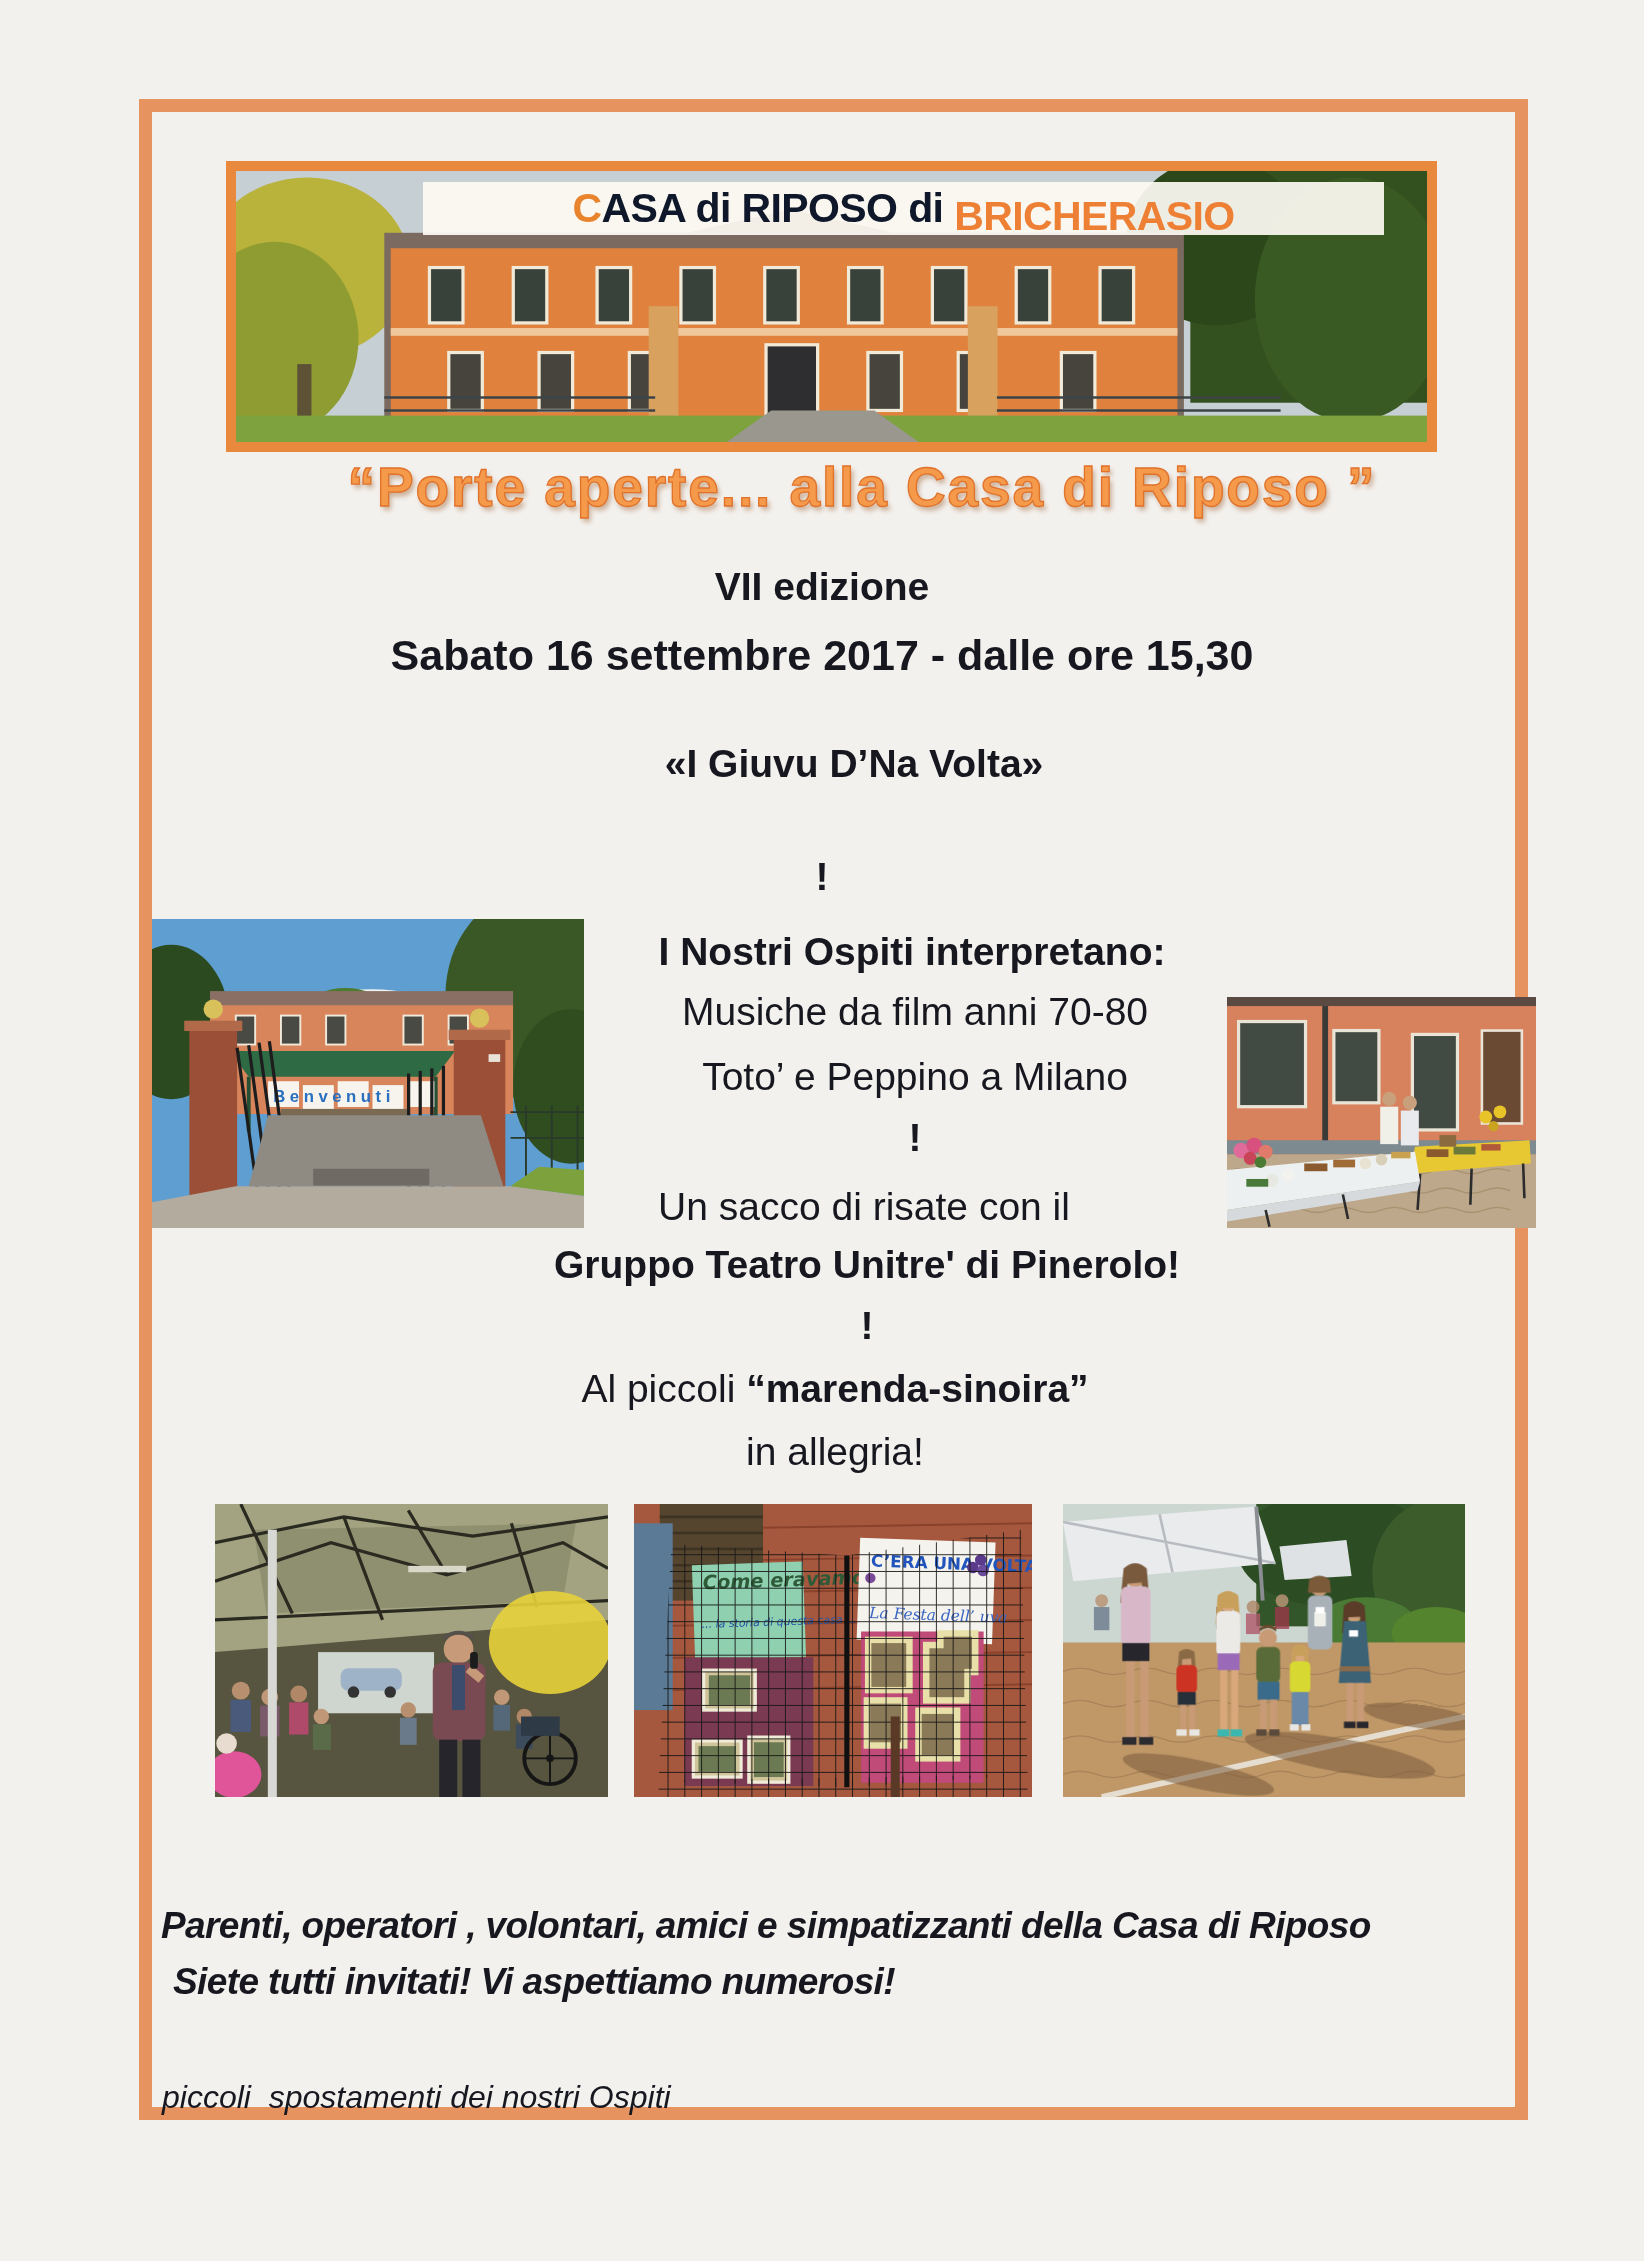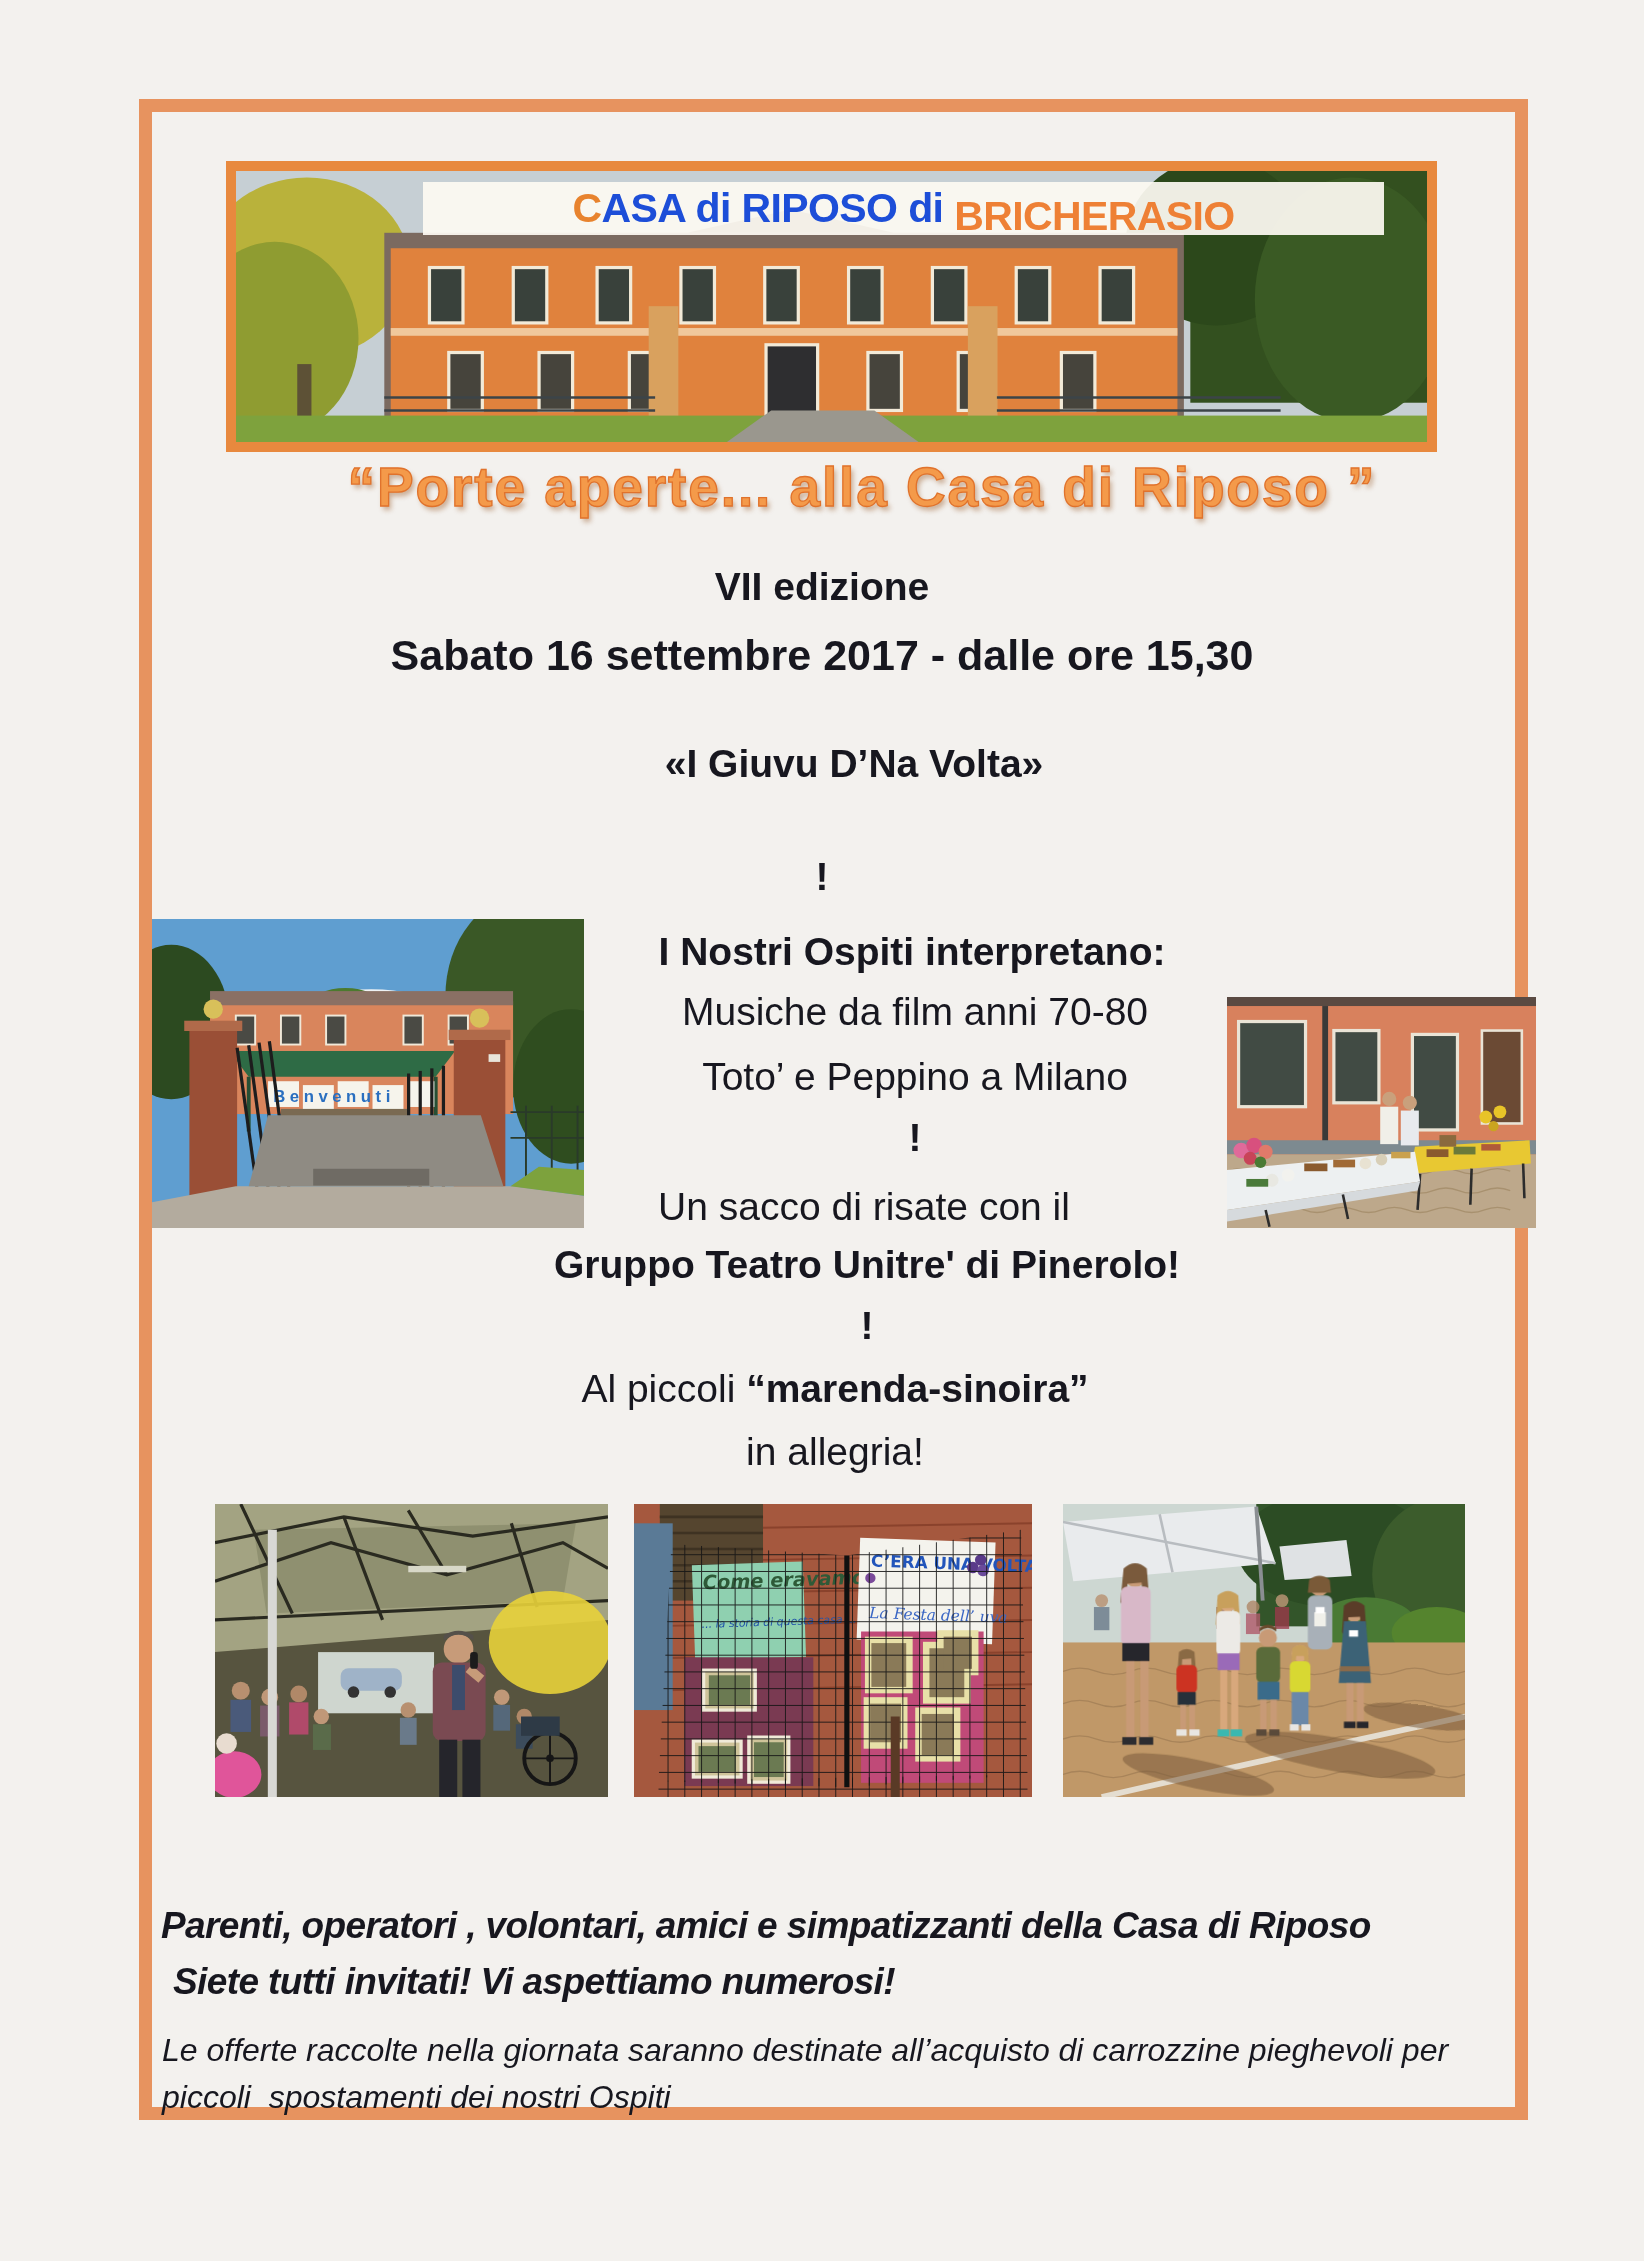--- a/index.html
+++ b/index.html
@@ -19,21 +19,21 @@
     background:#e8893e; padding:9.7px; box-sizing:border-box;
   }
   .header-photo svg { display:block; width:100%; height:100%; }
   .header-banner {
     position:absolute; left:197px; top:20.6px; width:961px; height:53px;
     background:rgba(253,250,242,.93);
     display:flex; align-items:center; justify-content:center;
     font-size:41px; font-weight:bold; letter-spacing:-0.6px; white-space:pre;
   }
   .hb-c    { color:#e8832e; }
-  .hb-mid  { color:#1d4ed8; }
+  .hb-mid  { color:#0f172a; }
   .hb-town { color:#ee8035;margin-top:17px; }
   
   .script-title {
     position:absolute; left:0; top:455px; width:100%;
     text-align:center; font-size:55px; font-weight:800; letter-spacing:1.9px;
     color:#f49a4a;
     -webkit-text-stroke:1.3px #e0722c;
     text-shadow: 2.6px 3.9px 5.2px rgba(140,70,15,.40), 0 0 1.3px #fbd9a0;
     padding-left: 40px;
   }
@@ -542,17 +542,16 @@
       <rect x="436" y="338" width="18" height="10" fill="#26262c"></rect>
         <rect x="456" y="338" width="18" height="10" fill="#26262c"></rect>
 
       <rect x="392" y="160" width="14" height="10" fill="#fefefe"></rect>
       <rect x="444" y="196" width="14" height="10" fill="#fefefe"></rect>
     </svg>
   </div>
 
   <div class="invite invite-1">Parenti, operatori , volontari, amici e simpatizzanti della Casa di Riposo</div>
   <div class="invite invite-2">Siete tutti invitati! Vi aspettiamo numerosi!</div>
-  <div class="note note-1">Le offerte raccolte nella giornata saranno destinate all’acquisto di carrozzine pieghevoli per</div>
   <div class="note note-2">piccoli  spostamenti dei nostri Ospiti</div>
 
 </div>
 
 
 </body></html>

